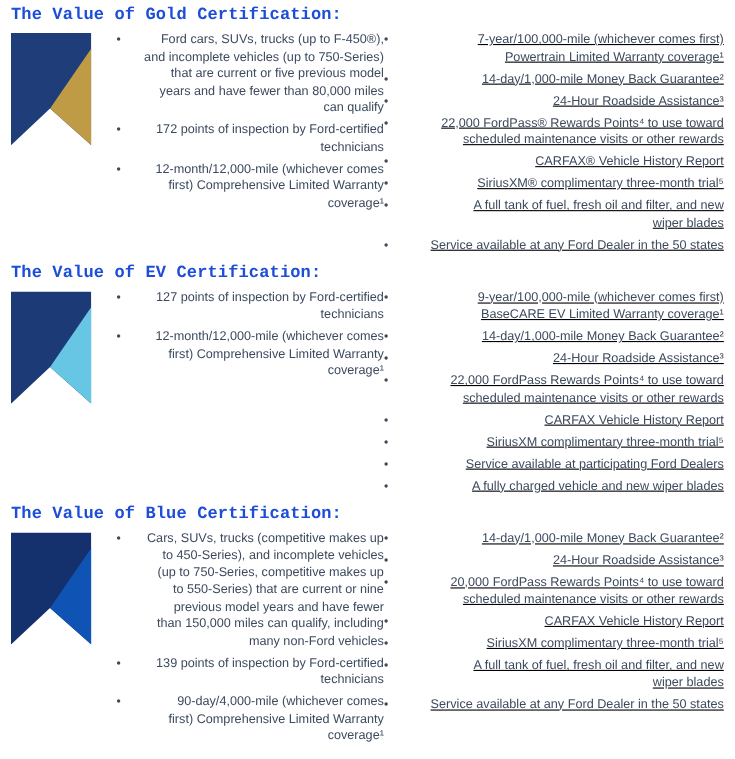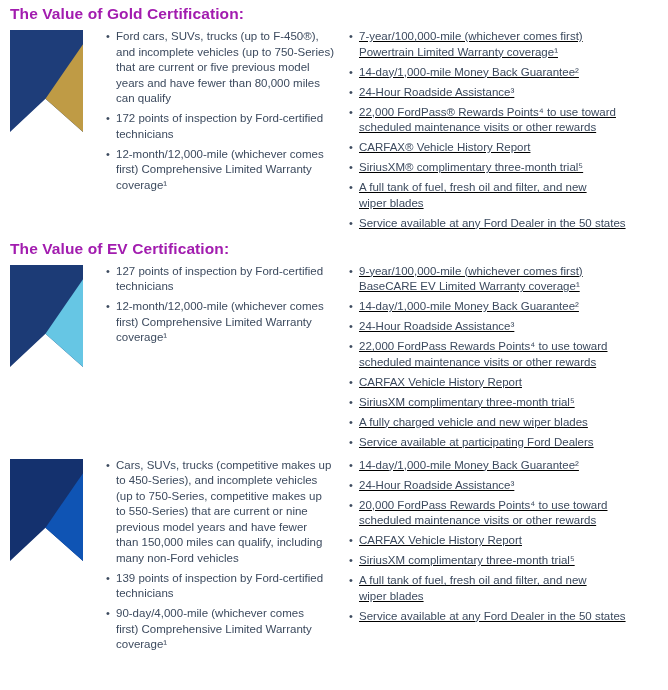--- a/index.html
+++ b/index.html
@@ -8,21 +8,21 @@
     font-family:"Liberation Sans", sans-serif;
     -webkit-font-smoothing:antialiased;
   }
   .page { box-sizing:border-box; width:668px; height:690px; padding:4px 8px 0 10px; }
 
   section.cert { margin:0 0 3px 0; }
 
   h2.cert-title {
     margin:0 0 6px 0;
     font-size:15.5px; line-height:19px; font-weight:700;
-    color:#a21caf; letter-spacing:0.1px;
+    color:#1d4ed8; letter-spacing:0.1px;font-family:Liberation Mono, monospace;
   }
 
   .cols { position:relative; display:flex; align-items:flex-start; }
 
   .left-col {
     box-sizing:border-box;
     width:339px; min-height:106px;
     padding-left:96px;
     flex:0 0 339px;
   }
@@ -34,20 +34,21 @@
   }
 
   ul.bullets { list-style:none; margin:0; padding:0; }
   ul.bullets li {
     position:relative;
     padding-left:10px;
     margin:0 0 4.5px 0;
     font-size:11.5px; line-height:15.5px;
     color:#3c4a5e;
     white-space:pre-line;
+    text-align:right;
   }
   ul.bullets li::before {
     content:"\2022";
     position:absolute; left:0; top:0;
     font-size:11px; line-height:15.5px; color:#3c4a5e;
   }
 </style>
 </head>
 <body>
 
@@ -111,28 +112,29 @@
       <div class="right-col">
         <ul class="bullets">
           <li>9-year/100,000-mile (whichever comes first)
 BaseCARE EV Limited Warranty coverage¹</li>
           <li>14-day/1,000-mile Money Back Guarantee²</li>
           <li>24-Hour Roadside Assistance³</li>
           <li>22,000 FordPass Rewards Points⁴ to use toward
 scheduled maintenance visits or other rewards</li>
           <li>CARFAX Vehicle History Report</li>
           <li>SiriusXM complimentary three-month trial⁵</li>
+          <li>Service available at participating Ford Dealers</li>
           <li>A fully charged vehicle and new wiper blades</li>
-          <li>Service available at participating Ford Dealers</li>
         </ul>
       </div>
     </div>
   </section>
 
   <section class="cert">
+    <h2 class="cert-title">The Value of Blue Certification:</h2>
     <div class="cols">
       <svg class="badge" viewBox="0 0 72 101" preserveAspectRatio="none">
         <polygon points="0,0 72,0 72,101 35,68 0,101" fill="#14316e"></polygon>
         <polygon points="72,14 72,101 35,68" fill="#0f54b4"></polygon>
       </svg>
       <div class="left-col">
         <ul class="bullets">
           <li>Cars, SUVs, trucks (competitive makes up
 to 450-Series), and incomplete vehicles
 (up to 750-Series, competitive makes up

